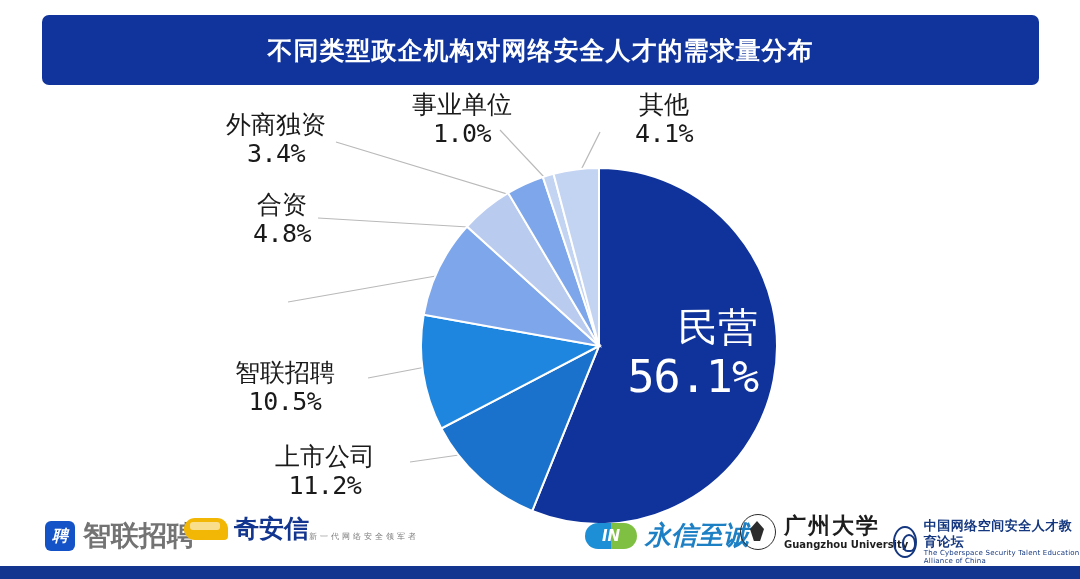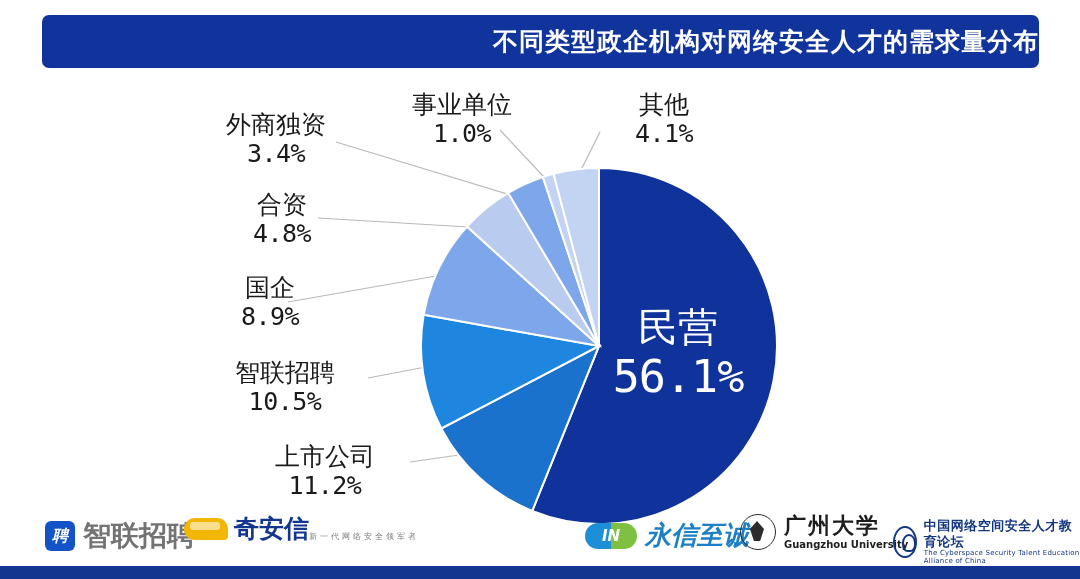--- a/index.html
+++ b/index.html
@@ -6,23 +6,23 @@
   body{
     width:1080px;height:579px;
     background:#ffffff;
     font-family:"DejaVu Sans","Liberation Sans",sans-serif;
     overflow:hidden;position:relative;
   }
   .slide{position:absolute;inset:0;background:#fff;}
 
   
   .title-bar{
-    position:absolute;left:42px;top:15px;width:997px;height:53px;
+    position:absolute;left:42px;top:15px;width:997px;height:70px;
     background:#10349b;border-radius:7px;
-    display:flex;align-items:center;justify-content:flex-end;
+    display:flex;align-items:center;justify-content:center;
   }
   .title-text{
     color:#ffffff;font-size:25px;font-weight:bold;letter-spacing:1px;
     font-family:"DejaVu Sans","Liberation Sans",sans-serif;
   }
 
   
   .chart-area{position:absolute;left:0;top:70px;width:1080px;height:440px;}
   .pie-wrap{position:absolute;left:418px;top:95px;width:362px;height:362px;}
   .pie-svg{display:block;width:362px;height:362px;}
@@ -142,40 +142,36 @@
           <path fill="#bacbf0" stroke="#ffffff" stroke-width="2" d="M -132.0,-119.4 A 178,178 0 0 1 -90.8,-153.0 L 0,0 Z"></path>
 
           <path fill="#7ea7eb" stroke="#ffffff" stroke-width="2" d="M -90.8,-153.0 A 178,178 0 0 1 -56.1,-168.9 L 0,0 Z"></path>
 
           <path fill="#c3d3f2" stroke="#ffffff" stroke-width="2" d="M -56.1,-168.9 A 178,178 0 0 1 -45.4,-172.1 L 0,0 Z"></path>
 
           <path fill="#c3d3f2" stroke="#ffffff" stroke-width="2" d="M -45.4,-172.1 A 178,178 0 0 1 0,-178 L 0,0 Z"></path>
         </g>
       </svg>
 
-      <div class="center-lbl" style="left:180px;top:140px;width:160px;">
+      <div class="center-lbl" style="left:180px;top:140px;width:160px;text-align:right;">
         <span class="name">民营</span>
         <span class="pct">56.1%</span>
       </div>
     </div>
 
     <div class="lbl lbl-waishang">
       <span class="name">外商独资</span>
       <span class="pct">3.4%</span>
     </div>
 
     <div class="lbl lbl-hezi">
       <span class="name">合资</span>
       <span class="pct">4.8%</span>
     </div>
 
-    <div class="lbl lbl-guoqi">
-      <span class="name">国企</span>
-      <span class="pct">8.9%</span>
-    </div>
 
     <div class="lbl lbl-gufen">
       <span class="name">智联招聘</span>
       <span class="pct">10.5%</span>
     </div>
 
     <div class="lbl lbl-shangshi">
       <span class="name">上市公司</span>
       <span class="pct">11.2%</span>
     </div>

